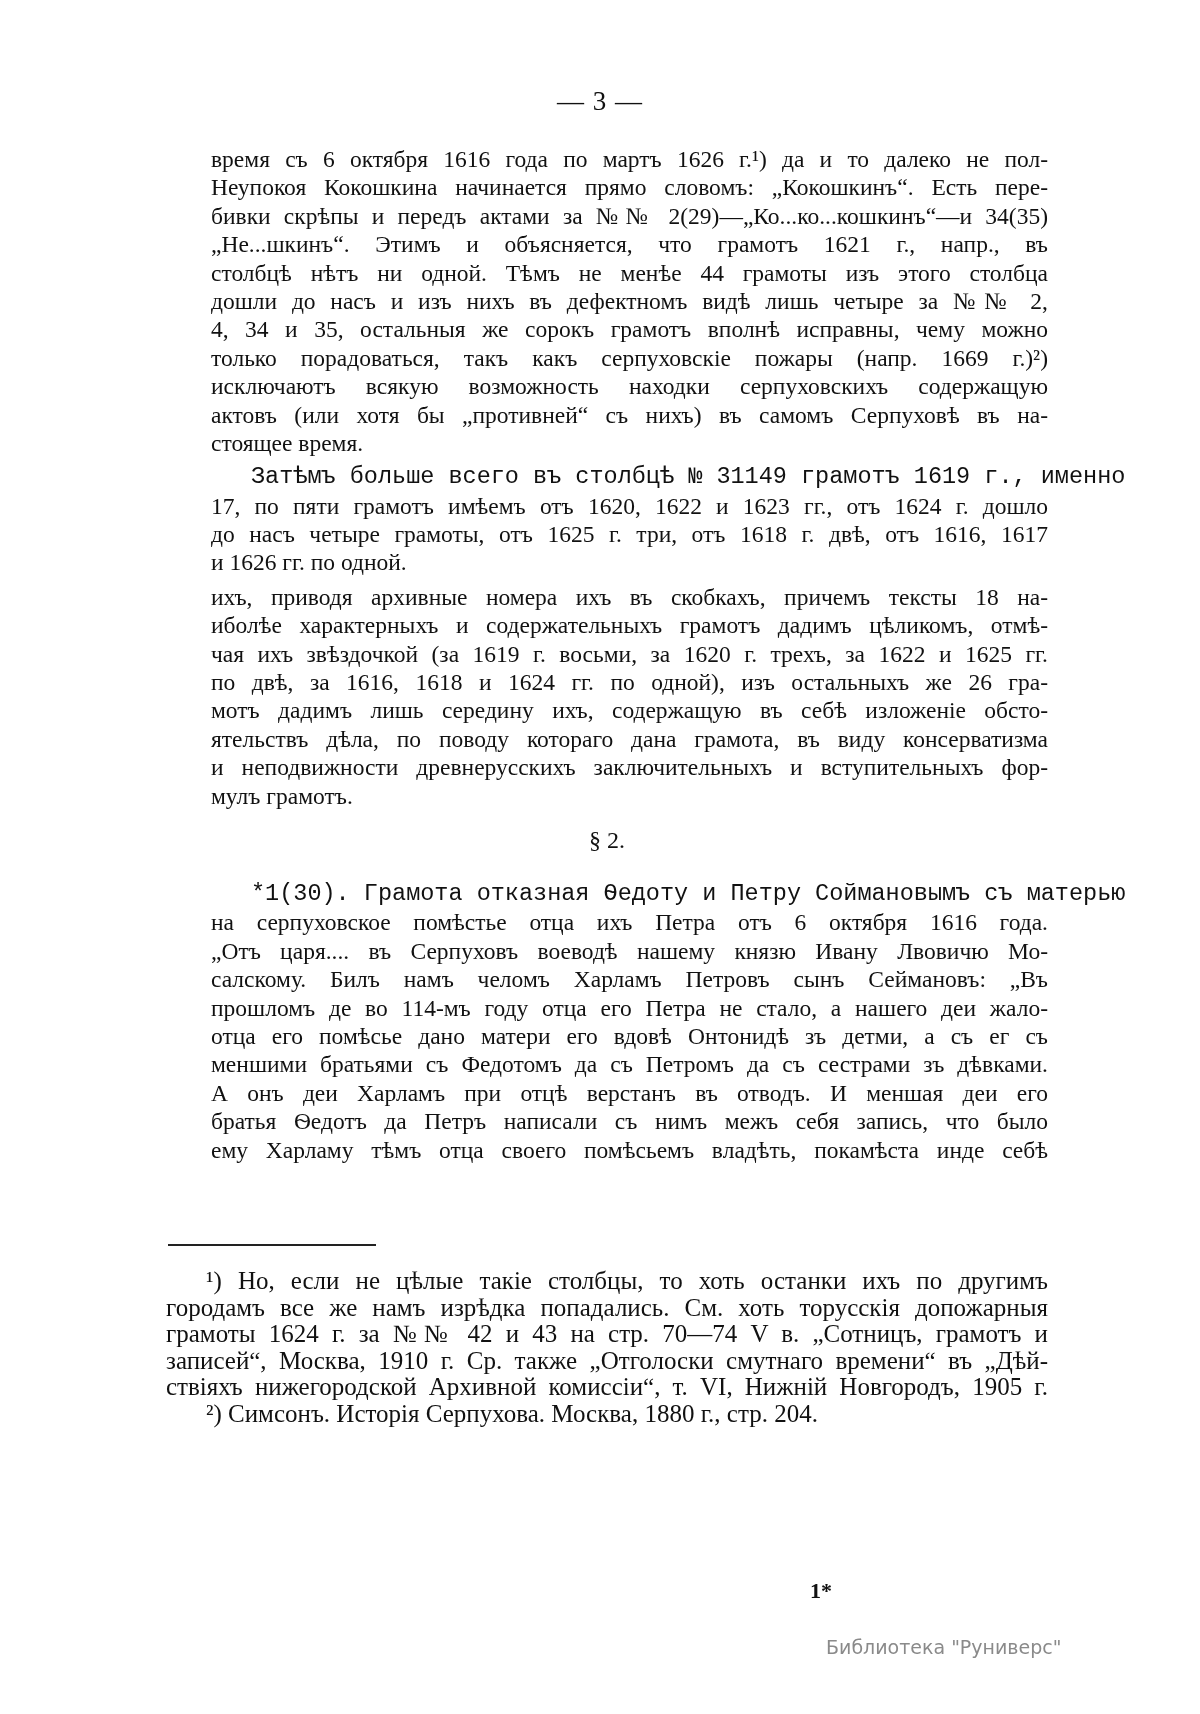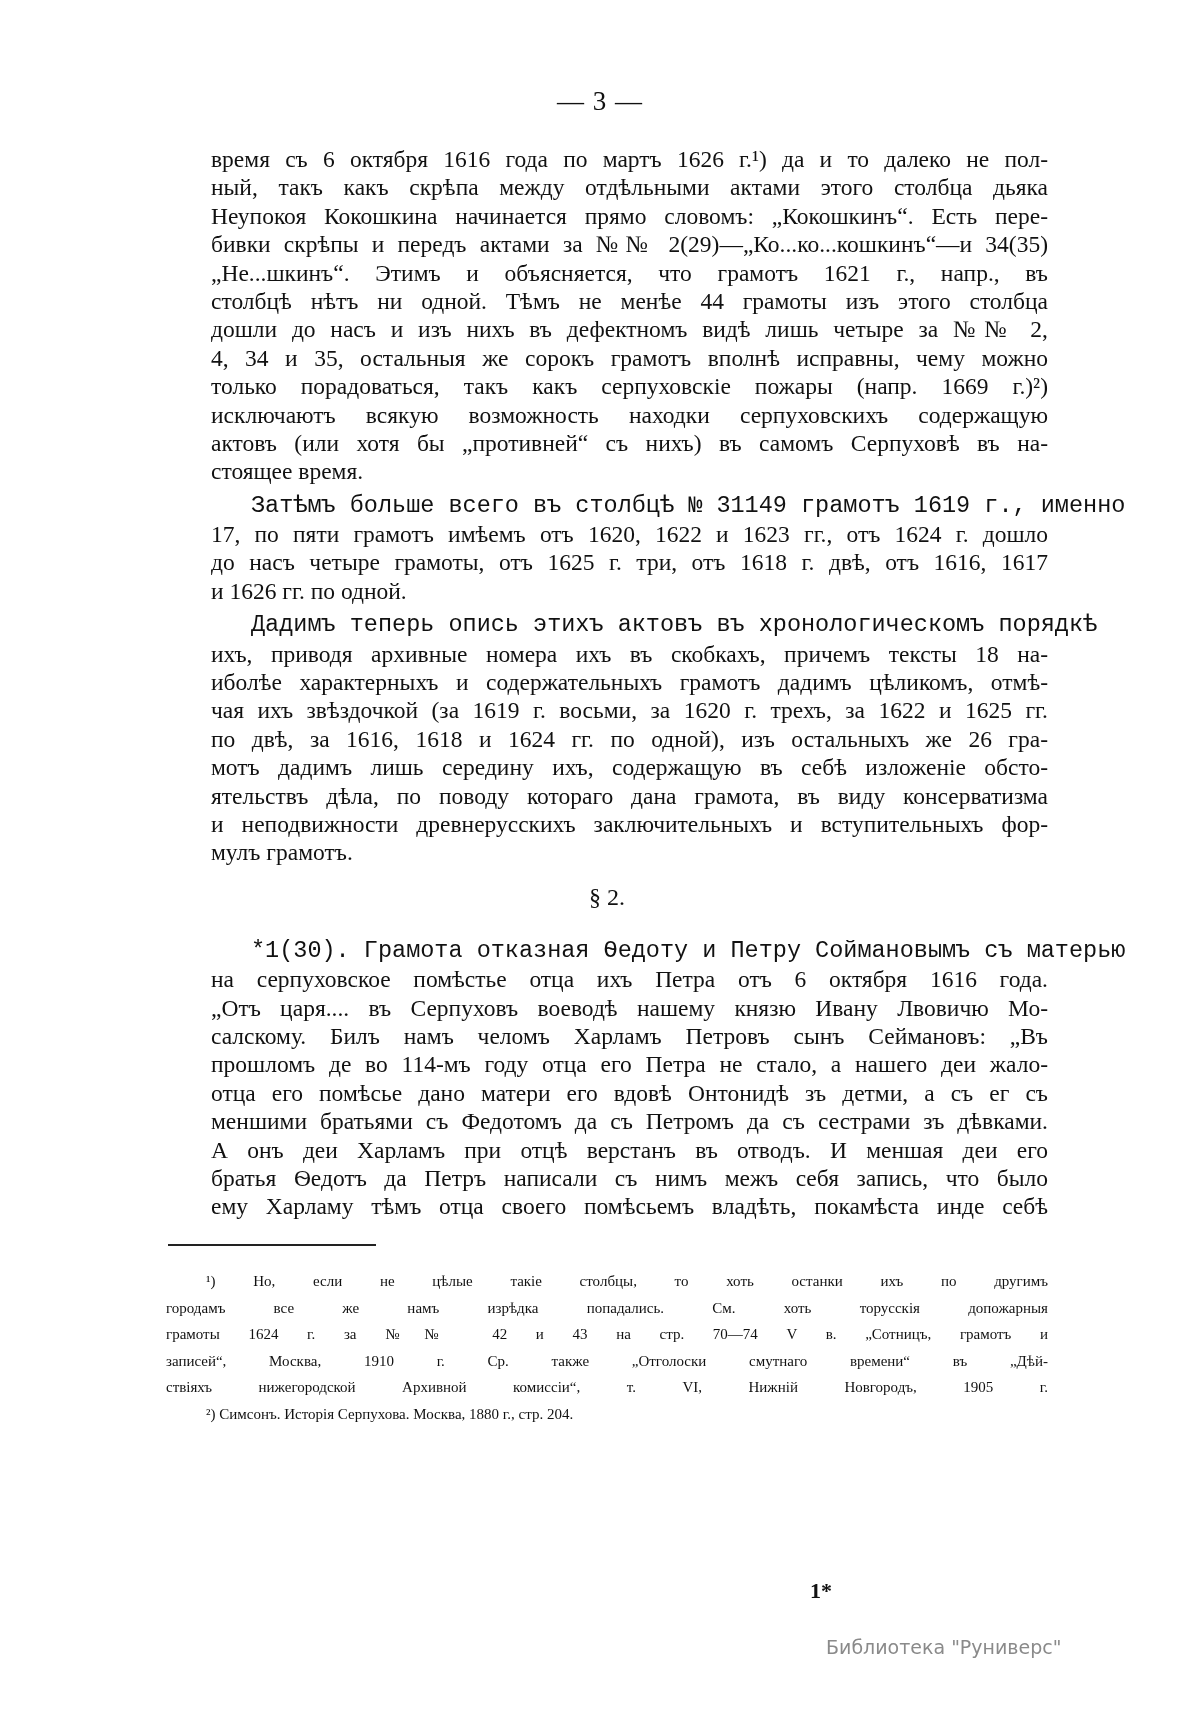--- a/index.html
+++ b/index.html
@@ -54,21 +54,21 @@
       top: 1244px;
       width: 208px;
       height: 0;
       border-top: 2px solid #222;
     }
     .footnotes {
       position: absolute;
       left: 166px;
       top: 1268px;
       width: 882px;
-      font-size: 15px;
+      font-size: 25px;
       line-height: 26.5px;
     }
     .fline {
       display: block;
       text-align: justify;
       text-align-last: justify;
       height: 26.5px;
       white-space: nowrap;
     }
     .fline.indent { padding-left: 40px; }
@@ -90,42 +90,40 @@
     }
   </style>
 </head>
 <body>
 
 <div class="page-number">— 3 —</div>
 
 <div class="body-text">
   <div>
     <span class="line">время съ 6 октября 1616 года по мартъ 1626 г.¹) да и то далеко не пол-</span>
-    <span class="line">ный, такъ какъ скрѣпа между отдѣльными актами этого столбца дьяка</span>
     <span class="line">Неупокоя Кокошкина начинается прямо словомъ: „Кокошкинъ“. Есть пере-</span>
     <span class="line">бивки скрѣпы и передъ актами за №№ 2(29)—„Ко...ко...кошкинъ“—и 34(35)</span>
     <span class="line">„Не...шкинъ“. Этимъ и объясняется, что грамотъ 1621 г., напр., въ</span>
     <span class="line">столбцѣ нѣтъ ни одной. Тѣмъ не менѣе 44 грамоты изъ этого столбца</span>
     <span class="line">дошли до насъ и изъ нихъ въ дефектномъ видѣ лишь четыре за №№ 2,</span>
     <span class="line">4, 34 и 35, остальныя же сорокъ грамотъ вполнѣ исправны, чему можно</span>
     <span class="line">только порадоваться, такъ какъ серпуховскіе пожары (напр. 1669 г.)²)</span>
     <span class="line">исключаютъ всякую возможность находки серпуховскихъ содержащую</span>
     <span class="line">актовъ (или хотя бы „противней“ съ нихъ) въ самомъ Серпуховѣ въ на-</span>
     <span class="line last">стоящее время.</span>
   </div>
   <div class="gap"></div>
   <div>
     <span class="line indent">Затѣмъ больше всего въ столбцѣ № 31149 грамотъ 1619 г., именно</span>
     <span class="line">17, по пяти грамотъ имѣемъ отъ 1620, 1622 и 1623 гг., отъ 1624 г. дошло</span>
     <span class="line">до насъ четыре грамоты, отъ 1625 г. три, отъ 1618 г. двѣ, отъ 1616, 1617</span>
     <span class="line last">и 1626 гг. по одной.</span>
   </div>
   <div class="gap"></div>
   <div>
-    <span class="line indent">Дадимъ теперь опись этихъ актовъ въ хронологическомъ порядкѣ</span>
     <span class="line">ихъ, приводя архивные номера ихъ въ скобкахъ, причемъ тексты 18 на-</span>
     <span class="line">иболѣе характерныхъ и содержательныхъ грамотъ дадимъ цѣликомъ, отмѣ-</span>
     <span class="line">чая ихъ звѣздочкой (за 1619 г. восьми, за 1620 г. трехъ, за 1622 и 1625 гг.</span>
     <span class="line">по двѣ, за 1616, 1618 и 1624 гг. по одной), изъ остальныхъ же 26 гра-</span>
     <span class="line">мотъ дадимъ лишь середину ихъ, содержащую въ себѣ изложеніе обсто-</span>
     <span class="line">ятельствъ дѣла, по поводу котораго дана грамота, въ виду консерватизма</span>
     <span class="line">и неподвижности древнерусскихъ заключительныхъ и вступительныхъ фор-</span>
     <span class="line last">мулъ грамотъ.</span>
   </div>
   <div class="section-heading">§ 2.</div>

